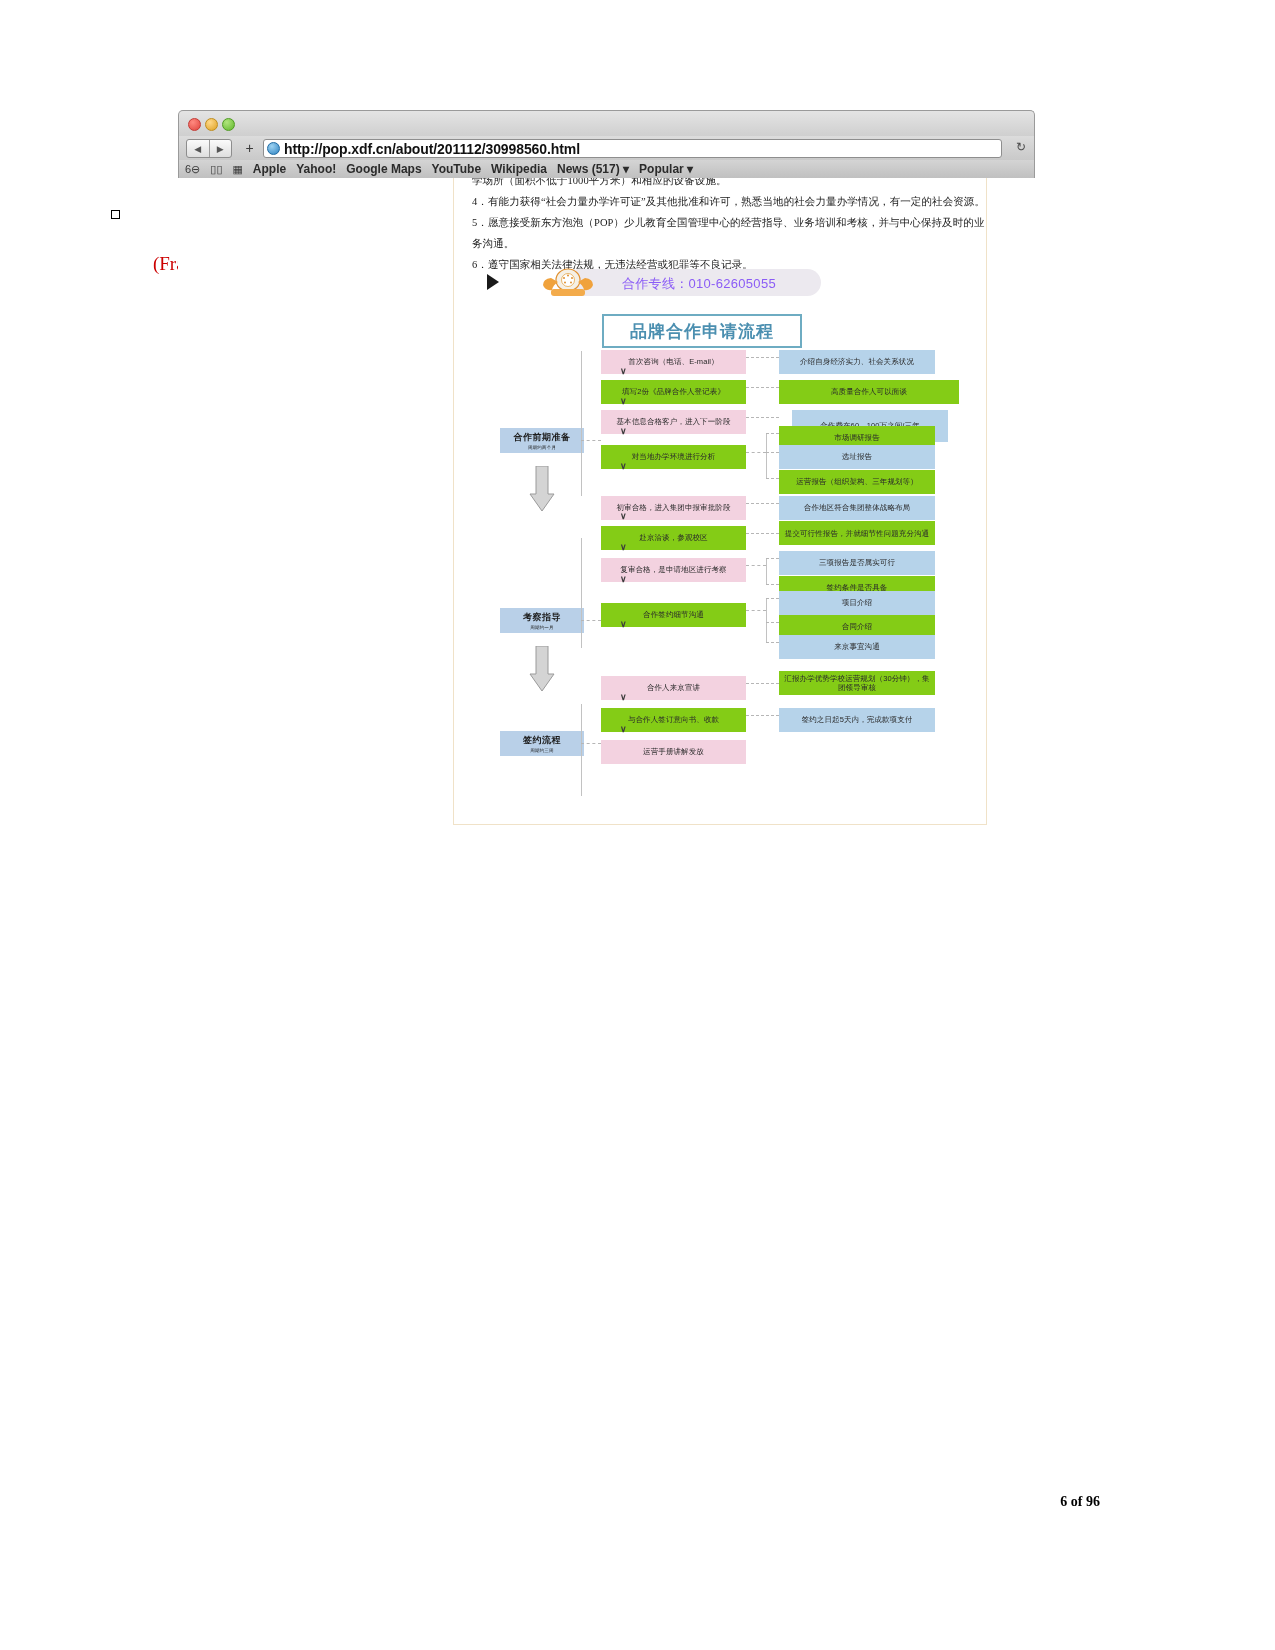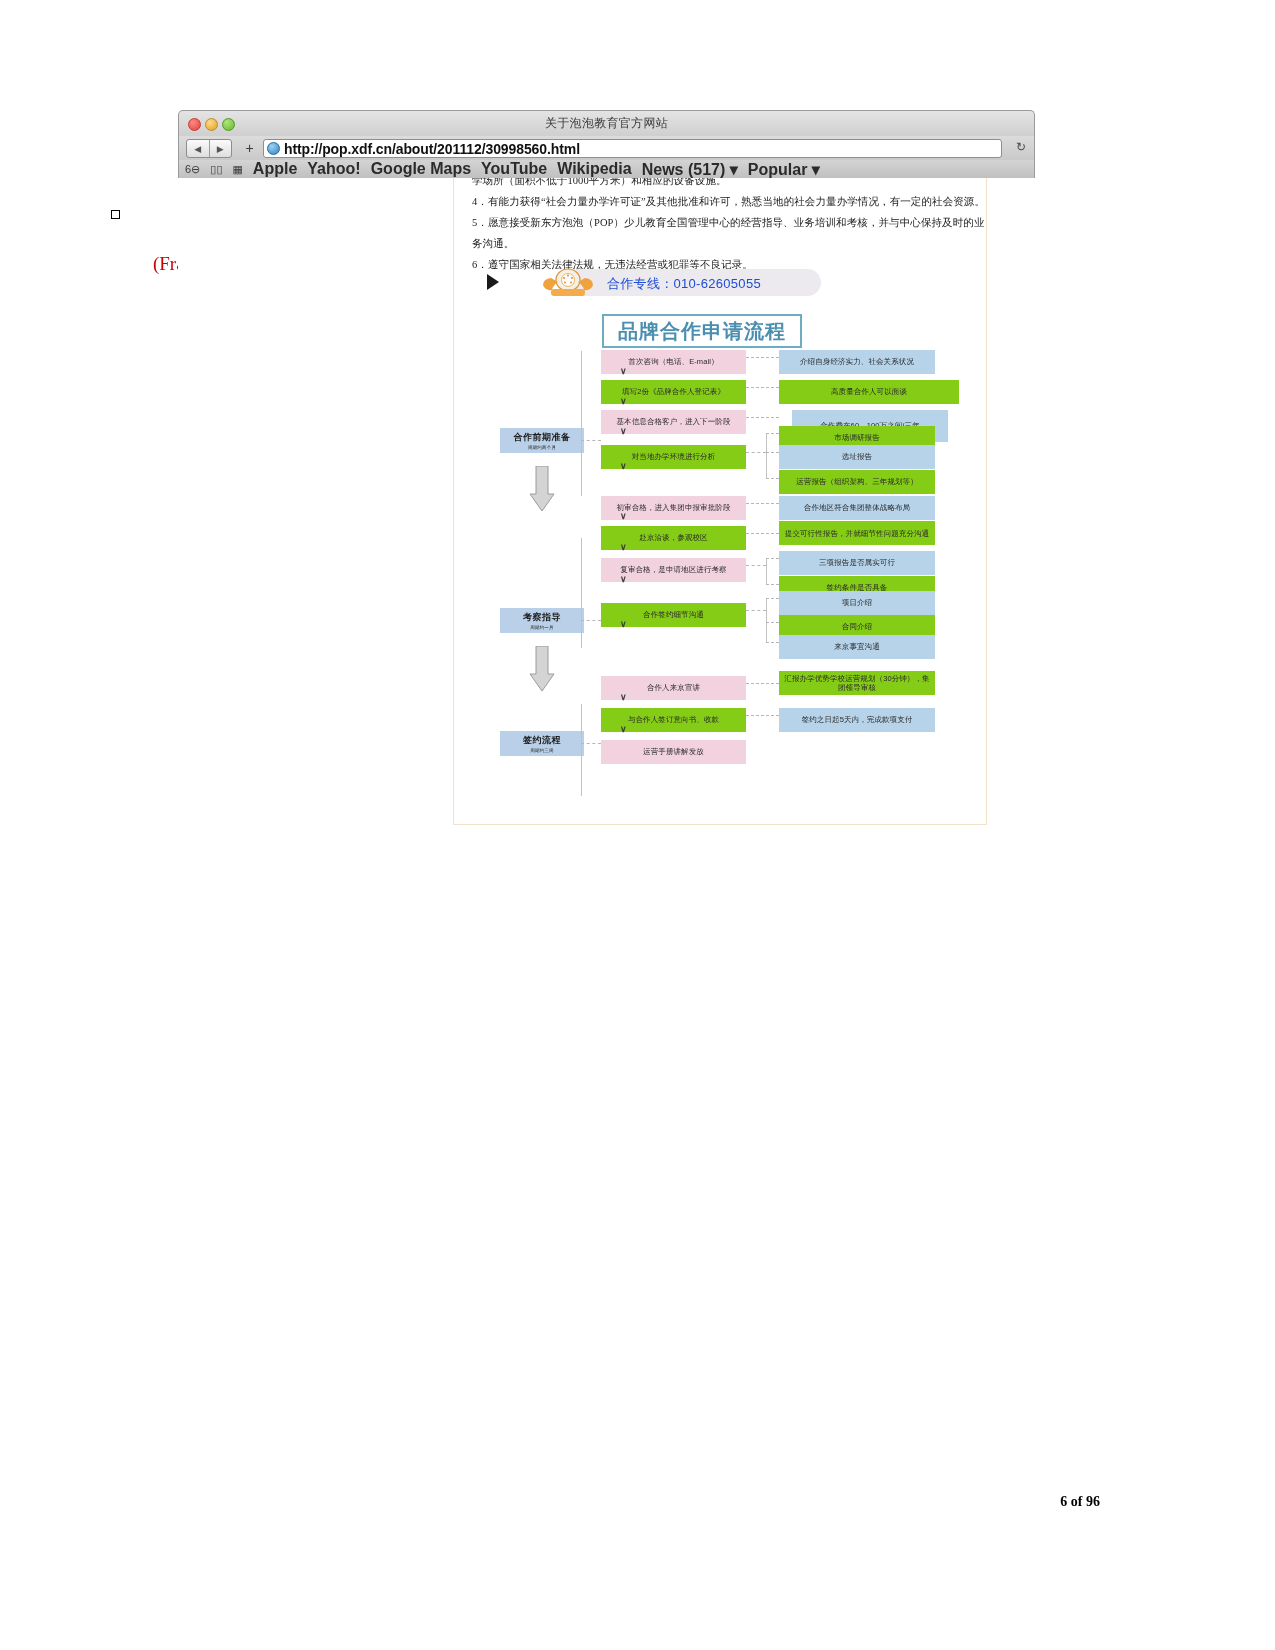--- a/index.html
+++ b/index.html
@@ -156,21 +156,21 @@
     align-items: center;
     padding-left: 6px;
     gap: 10px;
   }
   .bm-icon {
     font-size: 11px;
     color: #3a3a3a;
     line-height: 1;
   }
   .bm-link {
-    font-size: 16px;
+    font-size: 12px;
     color: #2b2b2b;
     font-weight: 700;
     white-space: nowrap;
   }
 
   
   #page-content {
     position: absolute;
     left: 178px;
     top: 178px;
@@ -225,45 +225,45 @@
   }
   #hotline-phone-icon {
     position: absolute;
     left: 86px;
     top: 88px;
     width: 56px;
     height: 32px;
   }
   #hotline-text {
     position: absolute;
-    left: 153px;
+    left: 168px;
     top: 97px;
     font-size: 13px;
-    color: #1d4ed8;
+    color: #8b5cf6;
     letter-spacing: 0.3px;
   }
 
   
   #flowchart {
     position: absolute;
     left: 0;
     top: 128px;
     width: 532px;
     height: 510px;
   }
   #flow-title {
     position: absolute;
     left: 148px;
     top: 8px;
     width: 196px;
     height: 30px;
     border: 2px solid #6eacc2;
     background: #fff;
     color: #4b8fb0;
-    font-size: 20px;
+    font-size: 17px;
     font-weight: 700;
     display: flex;
     align-items: center;
     justify-content: center;
     letter-spacing: 1px;
   }
 
   .flow-box {
     position: absolute;
     font-size: 7.5px;
@@ -335,21 +335,20 @@
 <div id="annotation-bullet"></div>
 <div id="annotation-text">Cooperation (Franchising) Hotline Phone Number</div>
 <div id="annotation-dash"></div>
 
 <div id="browser-window">
 
   <div id="browser-titlebar">
     <div class="traffic" id="tl-close"></div>
     <div class="traffic" id="tl-min"></div>
     <div class="traffic" id="tl-max"></div>
-    <div id="browser-title">关于泡泡教育官方网站</div>
   </div>
 
   <div id="browser-toolbar">
     <div id="nav-buttons">
       <div id="nav-back">◀</div>
       <div id="nav-fwd">▶</div>
     </div>
     <div id="plus-button">+</div>
     <div id="url-bar">
       <div id="url-globe"></div>

